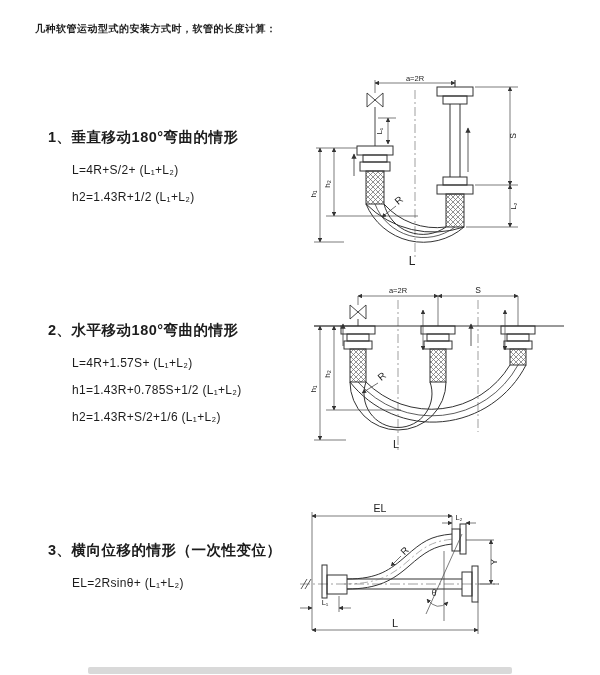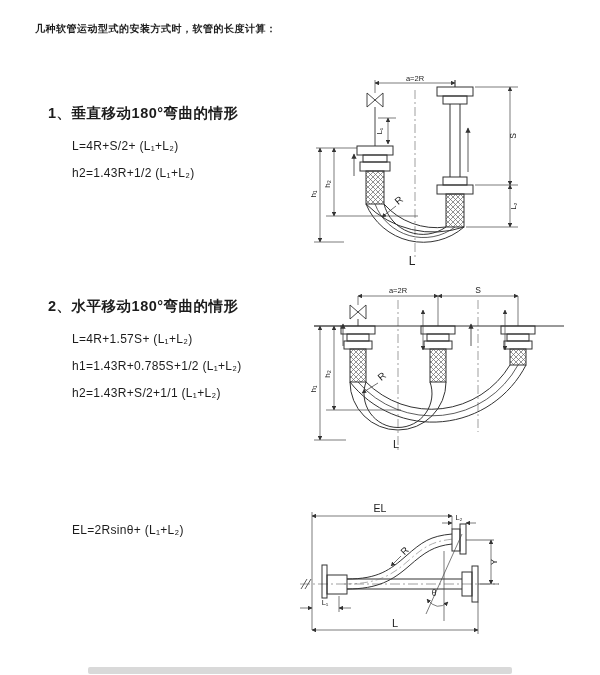--- a/index.html
+++ b/index.html
@@ -13,21 +13,21 @@
   .doc-title{
     left:35px;top:22px;width:420px;
     font-size:10px;font-weight:700;letter-spacing:0.5px;
   }
   .section{position:absolute;left:48px;width:270px;}
   .sec-heading{font-size:14.5px;font-weight:700;letter-spacing:0.5px;height:20px;}
   .formula{font-size:12px;font-weight:500;padding-left:24px;height:27px;line-height:27px;letter-spacing:0.3px;white-space:nowrap;}
   #sec1{top:104px;}
   #sec2{top:297px;}
   #sec3{top:517px;}
-  .sec-heading{margin-bottom:9px;}
+  .sec-heading{margin-bottom:9px;margin-top:24px;}
   .diagram{position:absolute;}
   #diagram1{left:308px;top:72px;}
   #diagram2{left:306px;top:282px;}
   #diagram3{left:294px;top:496px;}
   svg{display:block;}
   svg text{fill:#222;font-family:"Liberation Sans","DejaVu Sans",sans-serif;}
   .bottom-strip{
     left:88px;top:667px;width:424px;height:7px;
     background:#d9d9d9;border-radius:2px;
   }
@@ -40,24 +40,25 @@
 <div class="section" id="sec1">
   <div class="sec-heading">1、垂直移动180°弯曲的情形</div>
   <div class="formula">L=4R+S/2+ (L₁+L₂)</div>
   <div class="formula">h2=1.43R+1/2 (L₁+L₂)</div>
 </div>
 
 <div class="section" id="sec2">
   <div class="sec-heading">2、水平移动180°弯曲的情形</div>
   <div class="formula">L=4R+1.57S+ (L₁+L₂)</div>
   <div class="formula">h1=1.43R+0.785S+1/2 (L₁+L₂)</div>
-  <div class="formula">h2=1.43R+S/2+1/1 (L₁+L₂)</div>
+  <div class="formula">h2=1.43R+S/2+1/6 (L₁+L₂)</div>
 </div>
 
 <div class="section" id="sec3">
+  <div class="sec-heading">3、横向位移的情形（一次性变位）</div>
   <div class="formula">EL=2Rsinθ+ (L₁+L₂)</div>
 </div>
 
 <div class="diagram" id="diagram1">
 <svg width="232" height="198" viewBox="0 0 232 198">
   <defs>
     <marker id="ar1" viewBox="0 0 10 10" refX="9" refY="5" markerWidth="6.5" markerHeight="6.5" orient="auto-start-reverse">
       <path d="M0 0L10 5L0 10z" fill="#333"></path>
     </marker>
     <pattern id="hx1" width="5" height="5" patternUnits="userSpaceOnUse">

